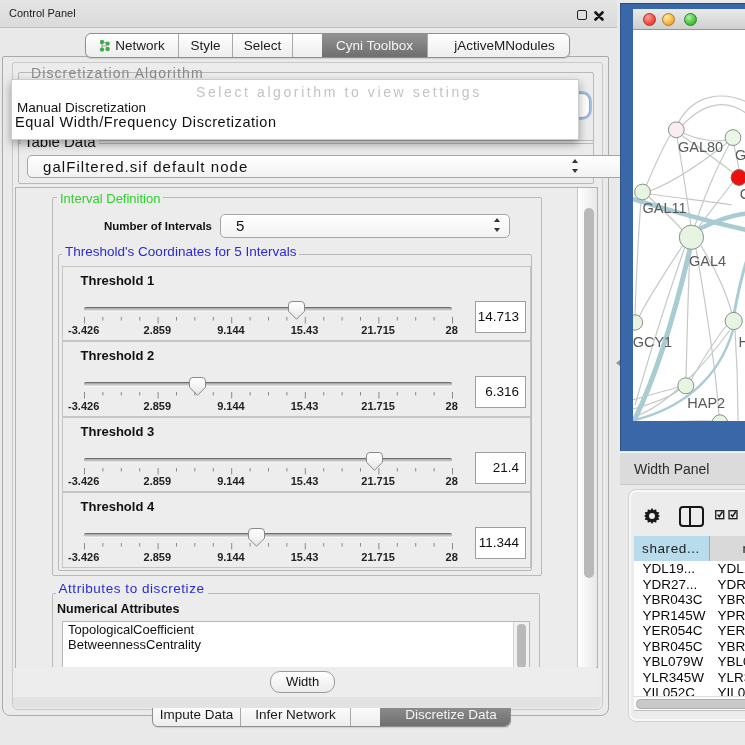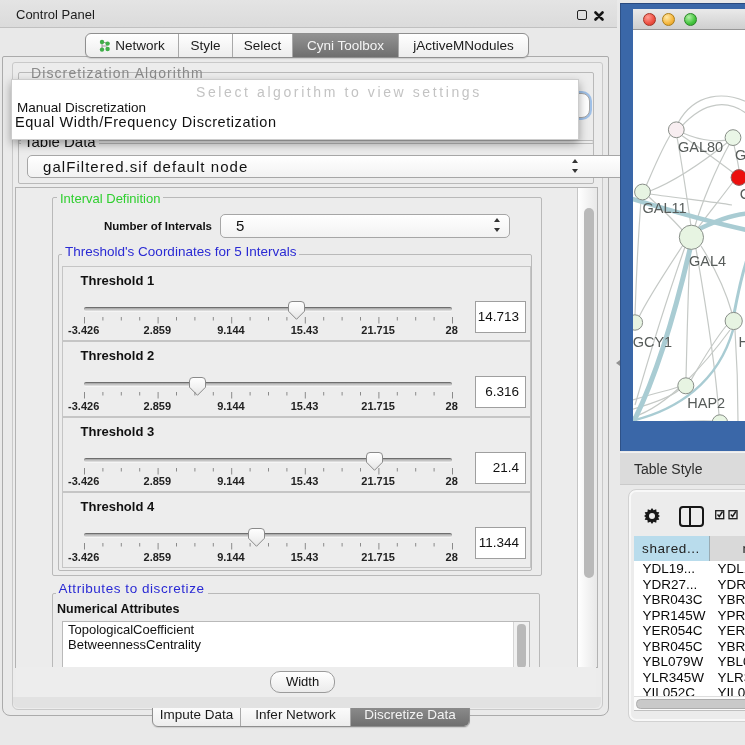--- a/index.html
+++ b/index.html
@@ -1,28 +1,28 @@
 <!DOCTYPE html>
 <html><head><meta charset="utf-8">
 <style>
 html,body{margin:0;padding:0;}
 body{width:745px;height:745px;overflow:hidden;font-family:"Liberation Sans",sans-serif;background:#e9e9e9;position:relative;}
 #page{position:absolute;left:0;top:0;width:745px;height:745px;}
 .abs{position:absolute;}
 
 #titlebar{left:0;top:0;width:617px;height:27px;background:linear-gradient(#e4e4e4,#dbdbdb);border-bottom:1px solid #c0c0c0;}
-#titlebar .t{position:absolute;left:16px;top:7px;font-size:13px;color:#1c1c1c;}
+#titlebar .t{position:absolute;left:9px;top:7px;font-size:11px;color:#1c1c1c;}
 #tb-sq{position:absolute;left:577px;top:10px;width:8px;height:8px;border:1.6px solid #222;border-radius:2px;}
 #outerbox{left:2px;top:56px;width:605px;height:658px;background:#eaeaea;border:1px solid #ababab;border-radius:2px 2px 8px 8px;}
 #innerpanel{left:12px;top:62px;width:589px;height:646px;background:#ececec;border:1px solid #c9c9c9;border-radius:3px 3px 6px 6px;}
 
 .seg{display:flex;border:1px solid #8f8f8f;border-radius:6px;overflow:hidden;background:linear-gradient(#ffffff,#ededed);box-shadow:0 1px 1px rgba(0,0,0,0.12);}
 .seg .s{display:flex;align-items:center;justify-content:center;font-size:13.5px;color:#1b1b1b;border-right:1px solid #a9a9a9;white-space:nowrap;}
-.seg .s:last-child{border-right:none;}
-.seg .sel{background:linear-gradient(#929292,#6f6f6f);color:#f4f4f4;}
+.seg .s:last-child{border-right:none;padding-left:12px;}
+.seg .sel{background:linear-gradient(#929292,#6f6f6f);color:#f4f4f4;margin-left:29px;}
 #toptabs{left:85px;top:33px;height:23px;}
 #bottabs{left:152px;top:702px;height:23px;}
 
 .group{border:1px solid #b9b9b9;border-radius:2px;}
 .glabel{position:absolute;font-size:13px;background:#ececec;padding:0 3px;white-space:nowrap;}
 
 .combo{background:linear-gradient(#ffffff,#f2f2f2);border:1px solid #a6a6a6;border-radius:5px;font-size:13px;color:#111;}
 .combo .cv{position:absolute;left:15px;top:1.5px;font-size:15px;letter-spacing:1.05px;}
 .arrows{position:absolute;width:7px;height:14px;}
 .arrows:before{content:"";position:absolute;left:0;top:0;border:3.5px solid transparent;border-bottom:4.5px solid #333;border-top:none;}
@@ -375,21 +375,21 @@
    <text x="9.6" y="182.5">GAL11</text>
    <text x="56" y="235.5">GAL4</text>
    <text x="-0.3" y="316.5">GCY1</text>
    <text x="105.5" y="316.5">HI</text>
    <text x="54.3" y="378">HAP2</text>
   </g>
  </svg>
  </div>
 </div>
 <div class="abs" id="tpbar">
-      <span>Table Style</span>
+      <span>Width Panel</span>
     </div>
 <div class="abs" id="tablebox">
  <svg style="position:absolute;left:15px;top:17.5px;" width="16" height="16" viewBox="0 0 16 16">
         <path fill="#181818" d="M8 0 L9.6 2.2 L12.2 1.2 L12.6 3.9 L15.3 4.3 L14.2 6.8 L16 8 L14.2 9.2 L15.3 11.7 L12.6 12.1 L12.2 14.8 L9.6 13.8 L8 16 L6.4 13.8 L3.8 14.8 L3.4 12.1 L0.7 11.7 L1.8 9.2 L0 8 L1.8 6.8 L0.7 4.3 L3.4 3.9 L3.8 1.2 L6.4 2.2 Z"></path>
         <circle cx="8" cy="8" r="3" fill="#ececec"></circle>
       </svg>
  <div style="position:absolute;left:50px;top:15.5px;width:21px;height:17px;border:2.2px solid #161616;border-radius:4px;"></div>
  <div style="position:absolute;left:60px;top:15.5px;width:2.2px;height:21.4px;background:#161616;"></div>
  <svg style="position:absolute;left:85.5px;top:19.5px;" width="24" height="10" viewBox="0 0 24 10">
         <g fill="none" stroke="#1c1c1c" stroke-width="1.3">

